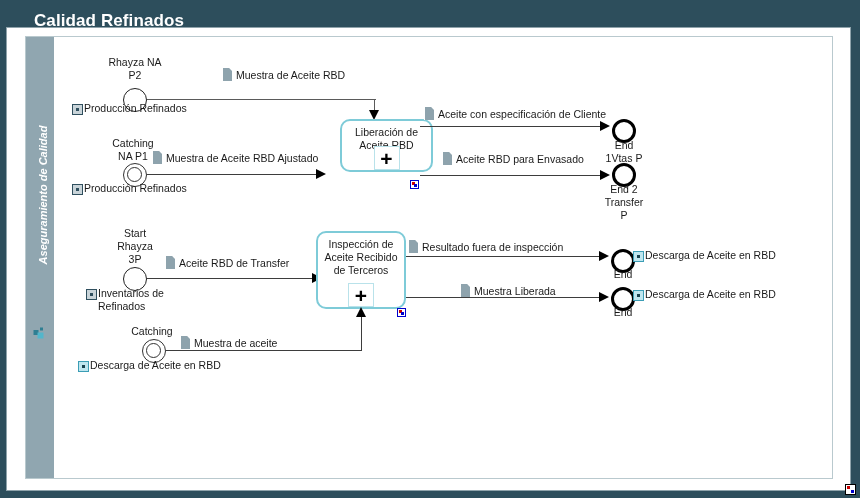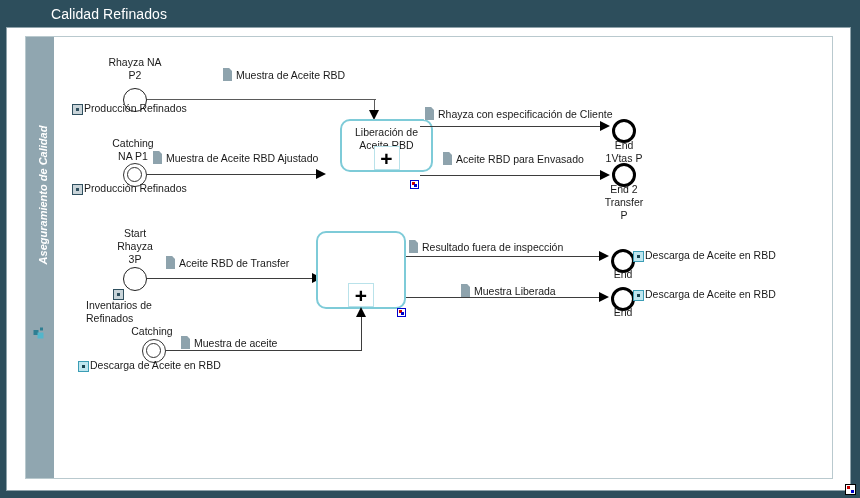--- a/index.html
+++ b/index.html
@@ -23,26 +23,26 @@
     background: #2d4e5c;
   }
   #tab-strip {
     position: absolute;
     left: 0; top: 0;
     width: 860px; height: 28px;
     background: #2d4e5c;
   }
   #tab-active {
     position: absolute;
-    left: 32px; top: 2px;
+    left: 32px; top: 9px;
     width: 154px; height: 24px;
     background: #2d4e5c;
     color: #ffffff;
-    font-size: 14px;
-    font-weight: normal;
+    font-size: 17px;
+    font-weight: bold;
     display: flex;
     align-items: center;
     justify-content: center;
     letter-spacing: .1px;
   }
   #canvas-frame {
     position: absolute;
     left: 6px; top: 27px;
     width: 845px; height: 464px;
     background: #ffffff;
@@ -355,21 +355,21 @@
 
   <div class="data-obj" style="left:152px; top:151px;">
     <span class="data-icon"></span>
     <span>Muestra de Aceite RBD Ajustado</span>
   </div>
 
   <div class="conn h" style="left:420px; top:126px; width:184px;"></div>
   <div class="arrow-r" style="left:600px; top:121px;"></div>
   <div class="data-obj" style="left:424px; top:107px;">
     <span class="data-icon"></span>
-    <span>Rhayza con especificación de Cliente</span>
+    <span>Aceite con especificación de Cliente</span>
   </div>
 
   <div class="event-circle ev-end" style="left:612px; top:119px;"></div>
   <div class="ev-label" style="left:586px; top:139px; width:76px;">End
 1Vtas P</div>
 
   <div class="conn h" style="left:420px; top:175px; width:184px;"></div>
   <div class="arrow-r" style="left:600px; top:170px;"></div>
   <div class="data-obj" style="left:442px; top:152px;">
     <span class="data-icon"></span>
@@ -378,34 +378,37 @@
 
   <div class="event-circle ev-end" style="left:612px; top:163px;"></div>
   <div class="ev-label" style="left:586px; top:183px; width:76px;">End 2
 Transfer
 P</div>
 
   <div class="ev-label" style="left:96px; top:227px; width:78px;text-align:center;">Start
 Rhayza
 3P</div>
   <div class="event-circle ev-start" style="left:123px; top:267px;"></div>
-  <div class="ev-sublabel" style="left:86px; top:287px; white-space:pre-line; align-items:center;flex-direction:column;">
+  <div class="ev-sublabel" style="left:86px; top:287px; white-space:pre-line; align-items:flex-start;">
     <span class="part-icon"></span>
     <span style="line-height:13px;">Inventarios de
 Refinados</span>
   </div>
 
   <div class="conn h" style="left:147px; top:278px; width:166px;"></div>
   <div class="arrow-r" style="left:312px; top:273px;"></div>
   <div class="data-obj" style="left:165px; top:256px;">
     <span class="data-icon"></span>
     <span>Aceite RBD de Transfer</span>
   </div>
 
   <div class="task" style="left:316px; top:231px; width:90px; height:78px;">
+    <div class="task-label">Inspección de
+Aceite Recibido
+de Terceros</div>
     <div class="task-marker">+</div>
   </div>
   <div class="task-stamp" style="left:397px; top:308px;">
       <i></i>
       <b></b>
     </div>
 
   <div class="conn h" style="left:406px; top:256px; width:197px;"></div>
   <div class="arrow-r" style="left:599px; top:251px;"></div>
   <div class="data-obj" style="left:408px; top:240px;">

